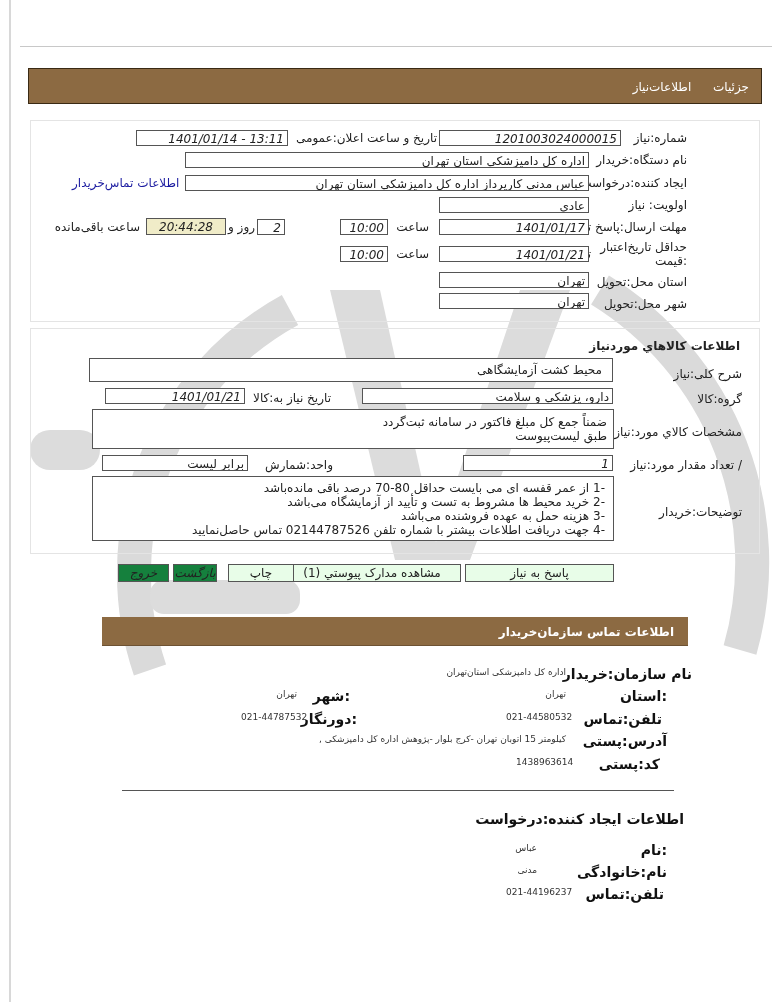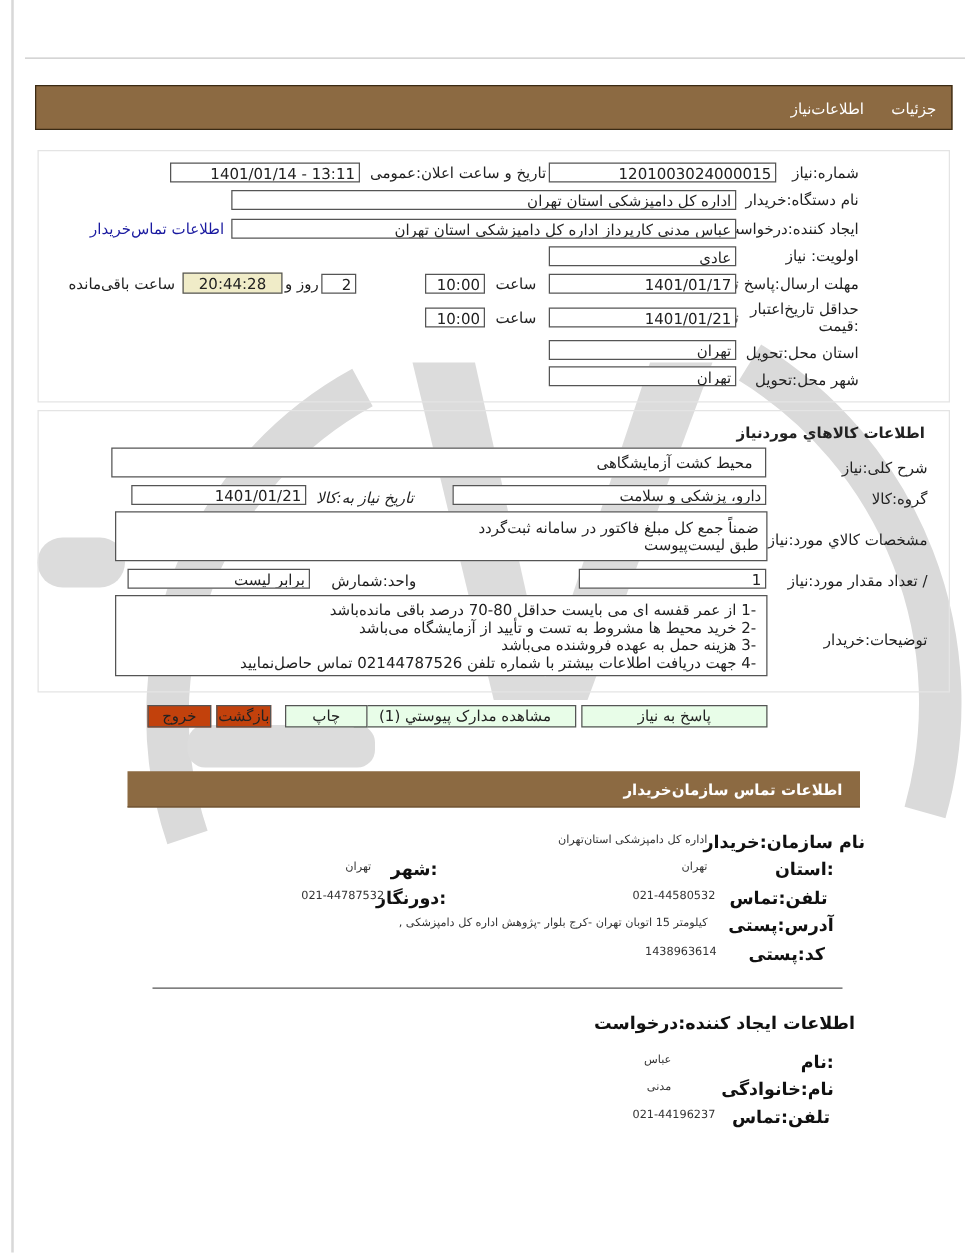--- a/index.html
+++ b/index.html
@@ -15,31 +15,31 @@
   .bar.top .tabs { position:absolute; right:12px; top:11px; font-size:12px; }
   .bar.top .tabs span { margin-left:18px; }
 
   .panel { position:absolute; background:transparent; border:1px solid #e4e4e4; }
   .panel.p1 { left:30px; top:120px; width:728px; height:200px; }
   .panel.p2 { left:30px; top:328px; width:728px; height:224px; }
 
   .lbl { position:absolute; direction:rtl; text-align:right; font-size:12px; color:#222; white-space:nowrap; }
   .fld { position:absolute; border:1px solid #555; background:#fff; height:16px; line-height:16px;
          font-size:12px; direction:rtl; text-align:right; padding:0 3px; box-sizing:border-box; white-space:nowrap; overflow:hidden; }
-  .fld.ltr { direction:ltr; text-align:right; }
+  .fld.ltr { direction:ltr; text-align:right;font-style:italic; }
   .fld.timer { background:#f0ecc8; text-align:center; }
   .link { position:absolute; color:#1a1aa0; direction:rtl; font-size:12px; cursor:pointer; }
   .sec-title { position:absolute; font-weight:bold; direction:rtl; font-size:12px; }
   .multi { position:absolute; border:1px solid #555; background:#fff; direction:rtl; text-align:right;
            font-size:12px; padding:2px 6px; box-sizing:border-box; line-height:14px; }
 
   .btn { position:absolute; height:18px; line-height:16px; box-sizing:border-box; border:1px solid #555;
          font-size:12px; text-align:center; direction:rtl; cursor:pointer; }
   .btn.g { background:#e8fde8; }
-  .btn.r { background:#c2410c; }
+  .btn.r { background:#15803d;font-style:italic; }
 
   .bar.mid { left:102px; top:617px; width:586px; height:28px; border-bottom:1px solid #6d5233; }
   .bar.mid .t { position:absolute; right:14px; top:8px; font-weight:bold; font-size:12px; }
 
   .c-lbl { position:absolute; font-weight:bold; direction:rtl; font-size:14px; color:#111; white-space:nowrap; }
   .c-val { position:absolute; direction:rtl; font-size:9px; color:#333; white-space:nowrap; }
   .c-val.ltr { direction:ltr; }
   .hr2 { position:absolute; left:122px; top:790px; width:552px; height:1px; background:#555; }
 </style>
 </head>
@@ -107,21 +107,21 @@
 <div class="fld" style="left:439px; top:293px; width:150px;">تهران</div>
 
 <div class="panel p2"></div>
 <span class="sec-title" style="right:32px; top:339px;">اطلاعات کالاهاي موردنياز</span>
 
 <span class="lbl" style="right:30px; top:367px;">شرح کلی‌:نیاز</span>
 <div class="fld" style="left:89px; top:358px; width:524px; height:24px; line-height:22px; padding-right:10px;">محیط کشت آزمایشگاهی</div>
 
 <span class="lbl" style="right:30px; top:392px;">گروه‌:کالا</span>
 <div class="fld" style="left:362px; top:388px; width:251px;">دارو، پزشکی و سلامت</div>
-<span class="lbl" style="right:441px; top:391px;font-style:italic;">تاریخ نیاز به‌:کالا</span>
+<span class="lbl" style="right:441px; top:391px;">تاریخ نیاز به‌:کالا</span>
 <div class="fld ltr" style="left:105px; top:388px; width:140px;">1401/01/21</div>
 
 <span class="lbl" style="right:30px; top:425px;">مشخصات کالاي مورد‌:نیاز</span>
 <div class="multi" style="left:92px; top:409px; width:522px; height:40px; padding-top:5px;">
   <div>ضمناً جمع کل مبلغ فاکتور در سامانه ثبت‌گردد</div>
   <div>طبق لیست‌پیوست</div>
 </div>
 
 <span class="lbl" style="right:30px; top:458px;">/ تعداد مقدار مورد‌:نیاز</span>
 <div class="fld ltr" style="left:463px; top:455px; width:150px;">1</div>

